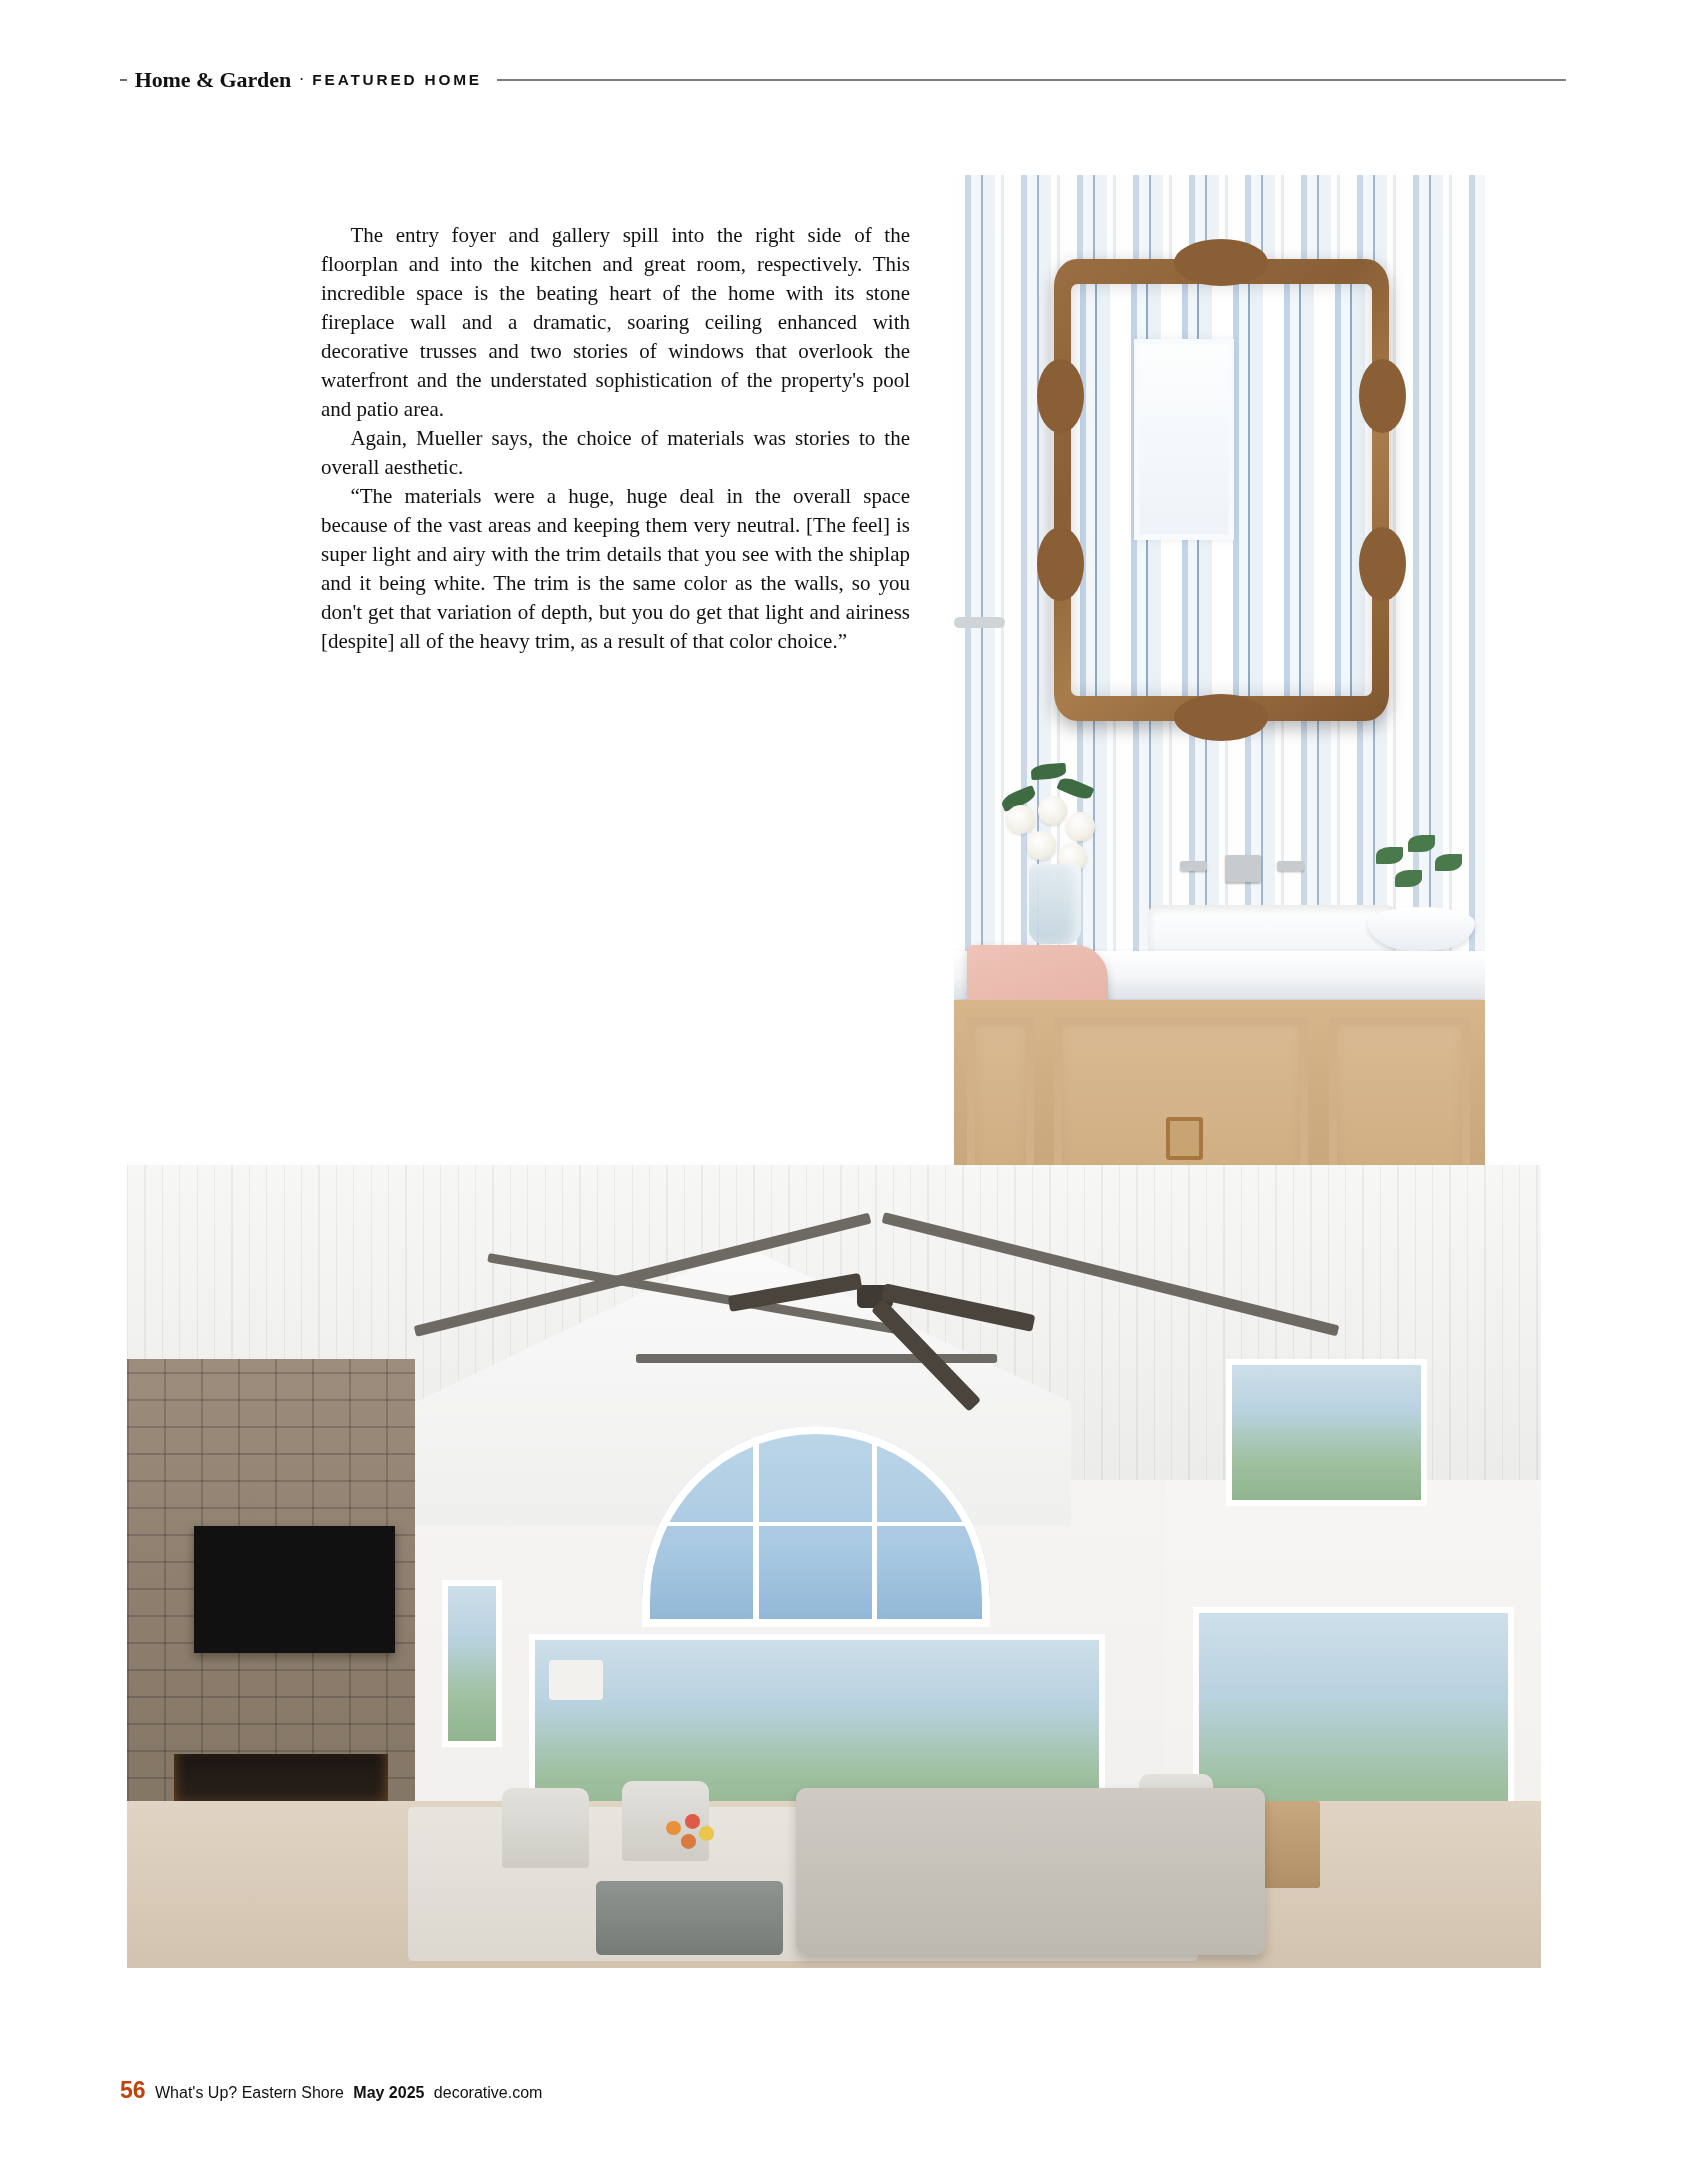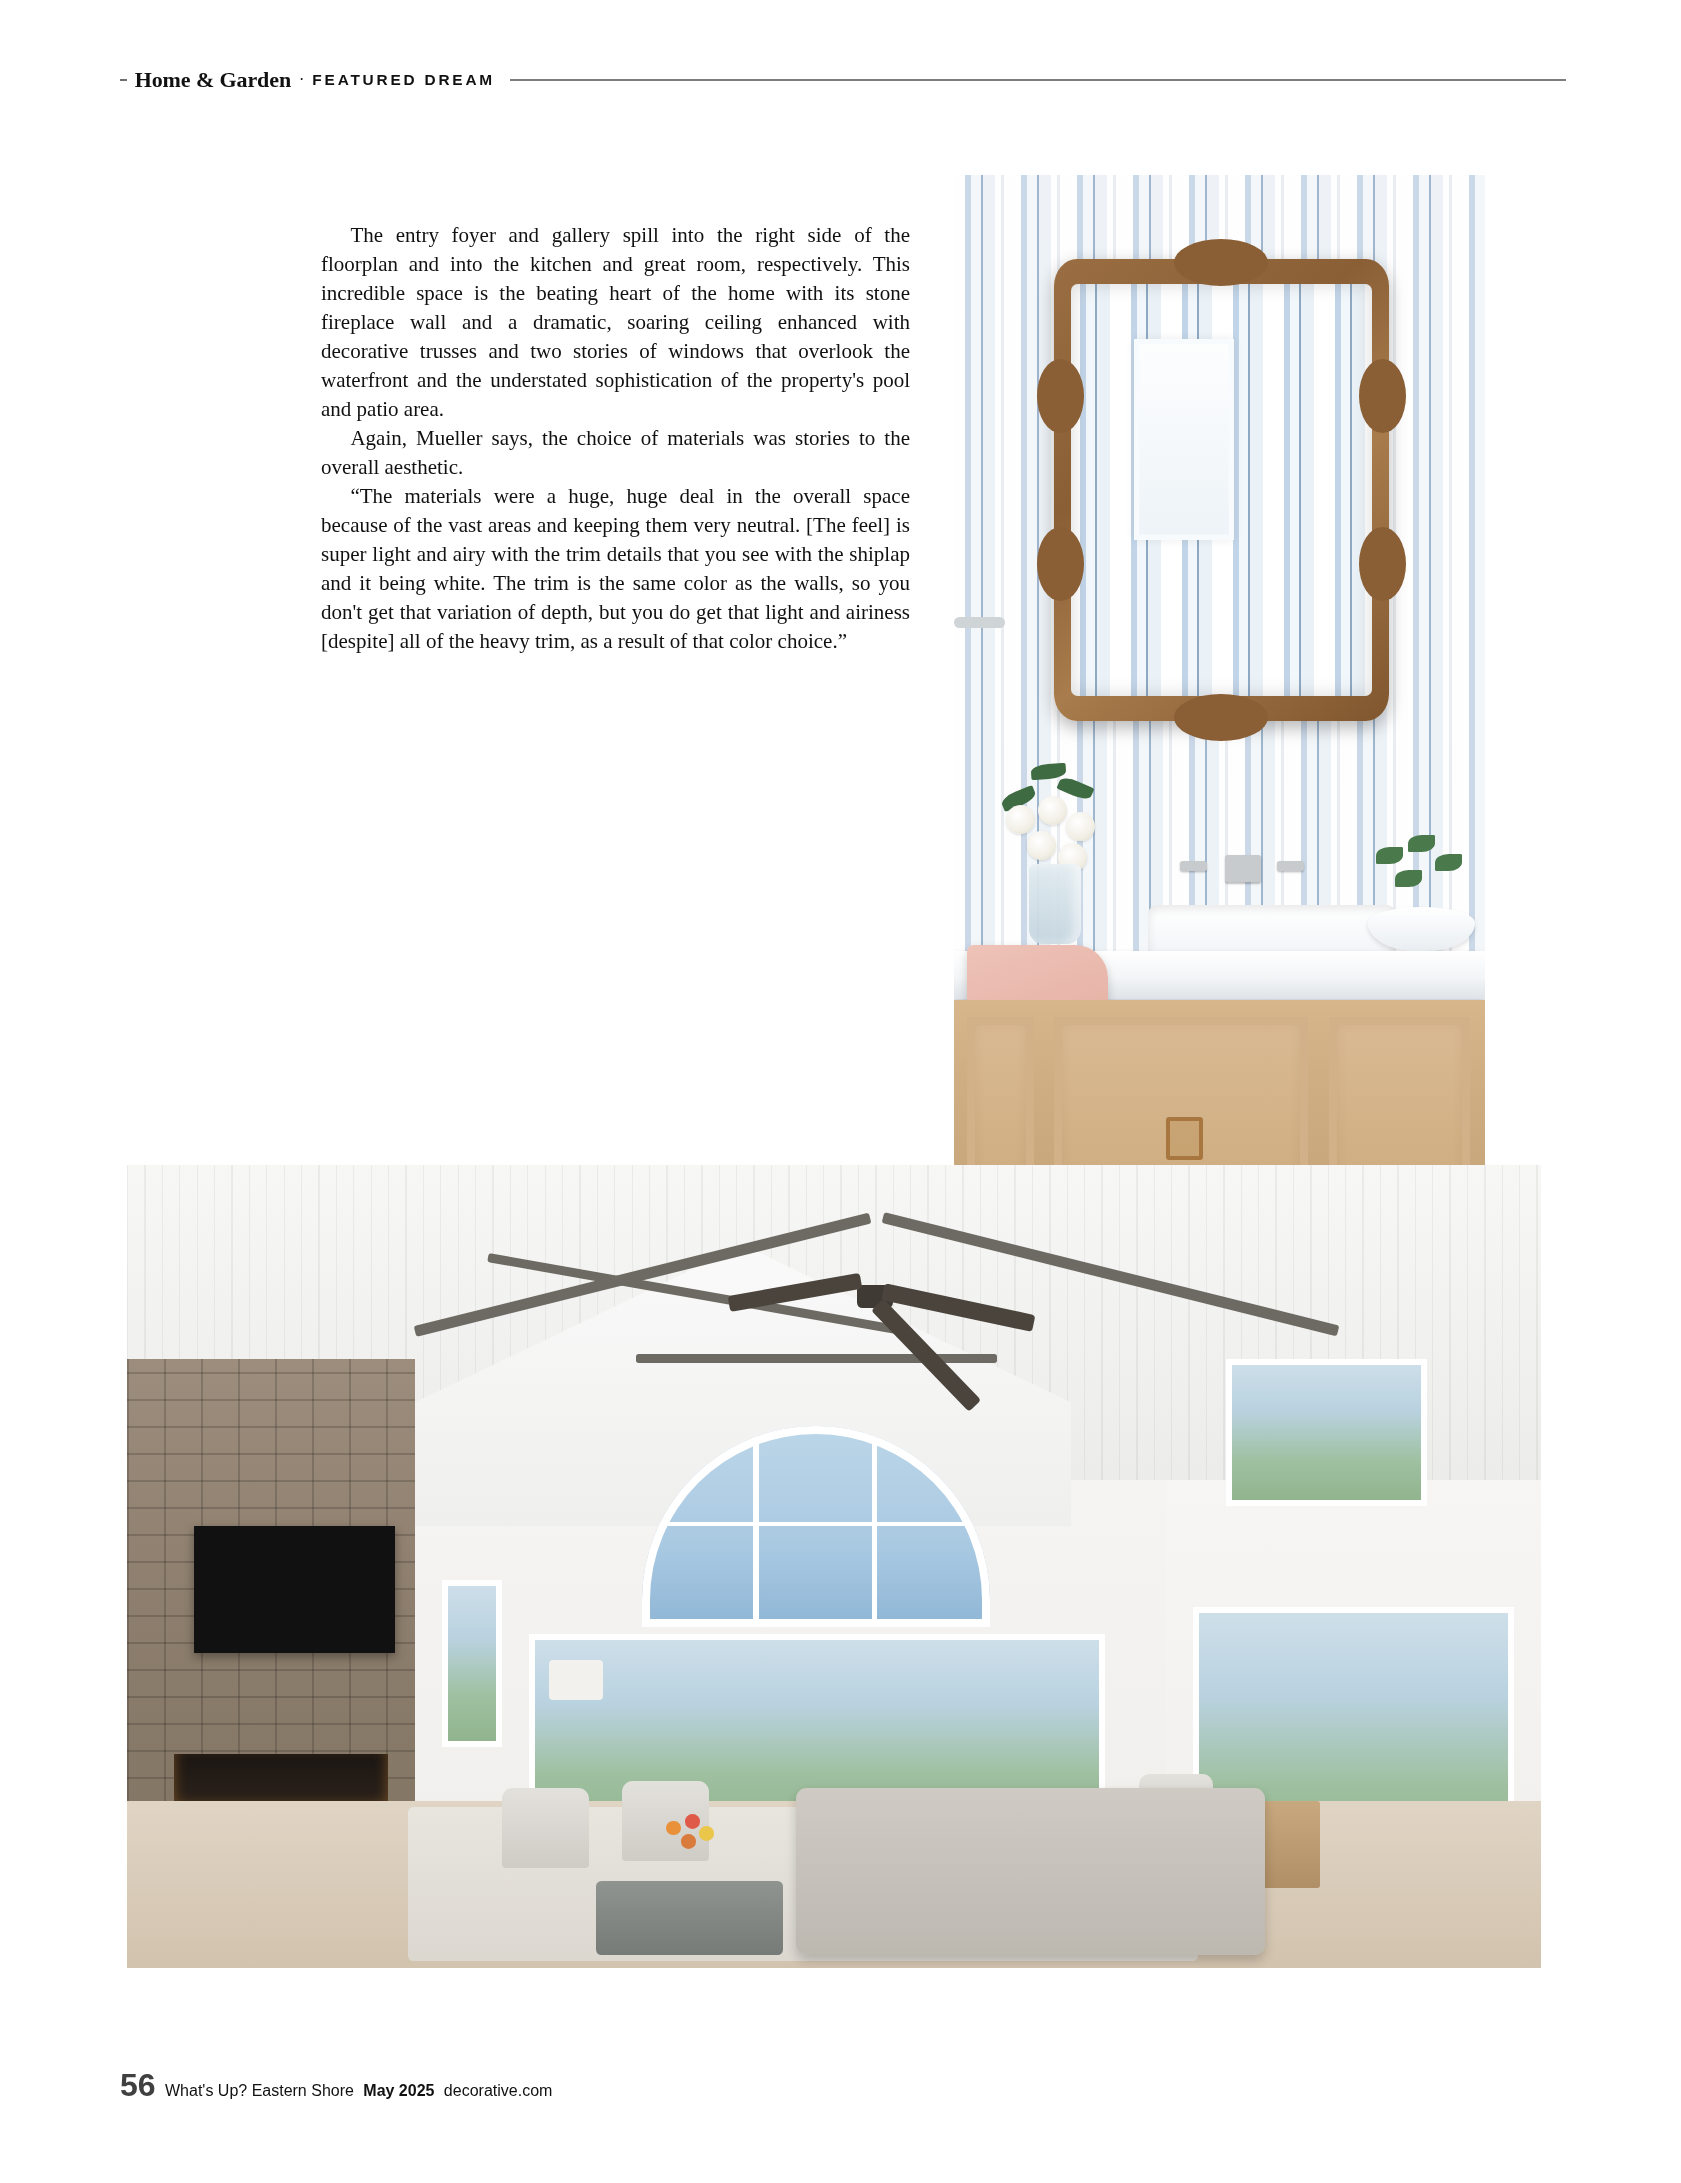--- a/index.html
+++ b/index.html
@@ -432,22 +432,22 @@
     position: absolute;
     left: 120px;
     bottom: 79px;
     display: flex;
     align-items: baseline;
     gap: 9.4px;
   }
   .footer .pagenum {
     font-family: "Liberation Sans", sans-serif;
     font-weight: bold;
-    font-size: 32px;
-    color: #404040;
+    font-size: 23px;
+    color: #c2410c;
   }
   .footer .mag {
     font-family: "Liberation Sans", sans-serif;
     font-size: 16px;
     color: #111111;
   }
   .footer .issue {
     font-family: "Liberation Sans", sans-serif;
     font-weight: bold;
     font-size: 16px;
@@ -459,21 +459,21 @@
     color: #111111;
   }
 </style>
 </head>
 <body>
 
 <div class="runhead">
   <span class="rule-left"></span>
   <span class="brand">Home &amp; Garden</span>
   <span class="dot">·</span>
-  <span class="section">FEATURED DREAM</span>
+  <span class="section">FEATURED HOME</span>
   <span class="rule-right"></span>
 </div>
 
 <div class="column">
   <div class="body-text">
     <p>The entry foyer and gallery spill into the right side of the floorplan and into the kitchen and great room, respectively. This incredible space is the beating heart of the home with its stone fireplace wall and a dramatic, soaring ceiling enhanced with decorative trusses and two stories of windows that overlook the waterfront and the understated sophistication of the property's pool and patio area.</p>
     <p>Again, Mueller says, the choice of materials was stories to the overall aesthetic.</p>
     <p class="last">“The materials were a huge, huge deal in the overall space because of the vast areas and keeping them very neutral. [The feel] is super light and airy with the trim details that you see with the shiplap and it being white. The trim is the same color as the walls, so you don't get that variation of depth, but you do get that light and airiness [despite] all of the heavy trim, as a result of that color choice.”</p>
   </div>
 </div>

